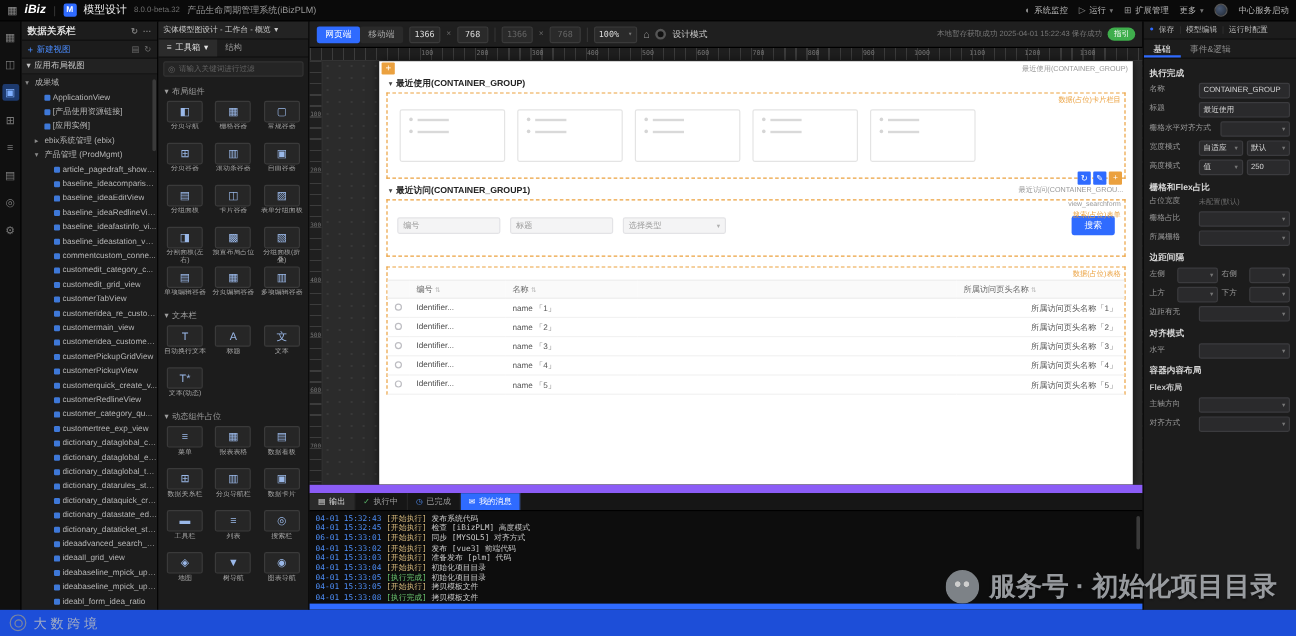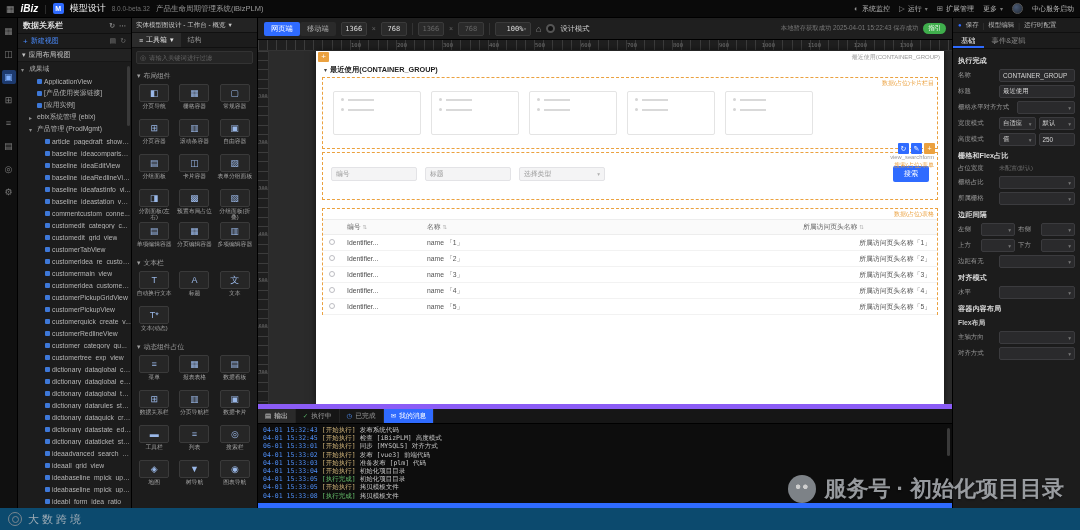--- a/index.html
+++ b/index.html
@@ -63,21 +63,21 @@
 
   
   .center{flex:1;min-width:0;display:flex;flex-direction:column;background:#1a1a1a}
   .cv-toolbar{height:22px;flex:none;background:#1f1f1f;border-bottom:1px solid #000;display:flex;align-items:center;gap:5px;padding:0 6px}
   .seg{display:flex}
   .seg-btn{height:14px;display:flex;align-items:center;padding:0 7px;font-size:7.3px;border-radius:2px;color:#aaa;background:#2a2a2a}
   .seg-btn.active{background:#2f6bff;color:#fff}
   .numbox{height:14px;width:26px;background:#2a2a2a;border:1px solid #3a3a3a;border-radius:2px;font-size:7px;color:#ddd;display:flex;align-items:center;justify-content:center;font-family:"DejaVu Sans Mono",monospace}
   .numbox.dim{color:#666}
   .xmark{color:#666;font-size:7px}
-  .zoom{width:36px;justify-content:flex-end;padding:0 3px}
+  .zoom{width:36px;justify-content:space-between;padding:0 3px}
   .zoom .zc{color:#777;font-size:6px}
   .vbar{width:1px;height:12px;background:#333}
   .homeico{color:#9a9a9a;font-size:9px}
   .knob{width:9px;height:9px;border-radius:50%;background:#111;border:2px solid #555}
   .dm-label{font-size:7.3px;color:#ccc}
   .cv-status{margin-left:auto;display:flex;align-items:center;gap:5px}
   .status-txt{font-size:6.3px;color:#787878;white-space:nowrap}
   .badge{height:11px;display:flex;align-items:center;padding:0 5px;background:#3fae4c;color:#fff;font-size:6.3px;border-radius:6px}
 
   .canvas{flex:1;min-height:0;position:relative;background:#2b2b2b;background-image:radial-gradient(#383838 0.7px,transparent 0.7px);background-size:10px 10px;overflow:hidden}
@@ -116,21 +116,21 @@
   .tablebox{padding:10px 0 0}
   table.grid{width:100%;border-collapse:collapse;font-size:6.8px;color:#555}
   .grid th{height:15px;background:#fafafa;border-top:1px solid #ededed;border-bottom:1px solid #ededed;font-weight:normal;color:#666;text-align:left;padding:0 6px;white-space:nowrap}
   .grid td{height:16px;border-bottom:1px solid #f2f2f2;padding:0 6px;white-space:nowrap}
   .th-r,.td-owner{text-align:right}
   .sort{color:#b5b5b5;font-size:5.5px}
   .radio{display:inline-block;width:6px;height:6px;border:1px solid #bdbdc2;border-radius:50%;background:#fff}
   .td-id{color:#4c4c4c}
 
   
-  .console{flex:none;height:104px;background:#0d0d0d;border-top:5px solid #8b5cf6;display:flex;flex-direction:column;position:relative}
+  .console{flex:none;height:104px;background:#0d0d0d;border-top:7px solid #8b5cf6;display:flex;flex-direction:column;position:relative}
   .ctabs{height:15px;flex:none;background:#161616;display:flex;border-bottom:1px solid #000}
   .ctab{display:flex;align-items:center;gap:3px;padding:0 7px;font-size:6.8px;color:#9a9a9a;border-right:1px solid #242424}
   .ctab.active{background:#2a2a2a;color:#ddd}
   .ctab.blue{background:#2f6bff;color:#fff}
   .ci{font-size:6.5px}.ci-g{color:#58b368}.ci-b{color:#4e8ef7}.ctab.blue .ci{color:#fff}
   .cbody{flex:1;overflow:hidden;padding:2px 5px;font-family:"DejaVu Sans Mono",monospace;font-size:6.5px;line-height:8.2px}
   .cline{white-space:nowrap;overflow:hidden}
   .ctime{color:#4e8ef7}
   .ctag{color:#d7ba7d;margin:0 4px}
   .ctext{color:#c8c8c8}
@@ -150,21 +150,21 @@
   .prow{display:flex;align-items:center;gap:3px;margin:3px 0}
   .plbl{flex:none;width:38px;font-size:6.4px;color:#9a9a9a;line-height:6.8px}
   .plbl.w{width:56px}
   .plbl.s{width:20px}
   .pctl{flex:1;min-width:0;height:13px;background:#2a2a2c;border:1px solid #3b3b3e;border-radius:2px;font-size:6.4px;color:#d5d5d5;display:flex;align-items:center;justify-content:space-between;padding:0 3px}
   .pctl .pc{color:#777;font-size:5.5px}
   .phint{flex:1;font-size:6px;color:#6b6b6b}
   .psub{font-size:6.8px;font-weight:bold;color:#c5c5c5;margin:4px 0 1px}
 
   
-  .bottombar{height:22px;background:#0c4a6e;display:flex;align-items:center;padding:0 8px;gap:6px}
+  .bottombar{height:22px;background:#1d4ed8;display:flex;align-items:center;padding:0 8px;gap:6px}
   .bb-logo{width:14px;height:14px;border:1.5px solid #8d9196;border-radius:50%;position:relative;opacity:.85}
   .bb-logo::after{content:"";position:absolute;left:3px;top:3px;width:5px;height:5px;border:1.5px solid #8d9196;border-radius:50%}
   .bb-brand{font-size:11px;color:#b9bdc2;letter-spacing:3px;opacity:.85}
   .wm-right{position:absolute;right:16px;bottom:26px;display:flex;align-items:center;gap:8px;z-index:50;opacity:.8}
   .wm-ico{width:28px;height:28px;border-radius:50%;flex:none;
     background:radial-gradient(circle at 36% 42%,#fff 2px,transparent 2.6px),radial-gradient(circle at 62% 42%,#fff 2px,transparent 2.6px),#9aa0a6}
   .wm-txt{font-size:22px;font-weight:bold;color:#b9bdc2;white-space:nowrap;text-shadow:0 1px 2px rgba(0,0,0,.5)}
 </style>
 </head>
 <body>
@@ -795,20 +795,25 @@
                   </span>
                 </div>
               </div>
             <div class="btn-cluster">
               <span class="mini-btn b">↻</span>
               <span class="mini-btn b">✎</span>
               <span class="mini-btn o">+</span>
             </div>
           </div>
 
+          <div class="sec-h">
+            <span class="c">▾</span>
+            <span class="t">最近访问(CONTAINER_GROUP1)</span>
+            <span class="r">最近访问(CONTAINER_GROU...</span>
+          </div>
           <div class="dashed" style="height:48px">
             <span class="dz-tag2">view_searchform</span>
             <span class="dz-tag">搜索(占位)表单</span>
             <div class="formrow">
               <div style="display:flex;gap:8px">
 
                   <span class="field">
                     <span>编号</span>
 
                   </span>

